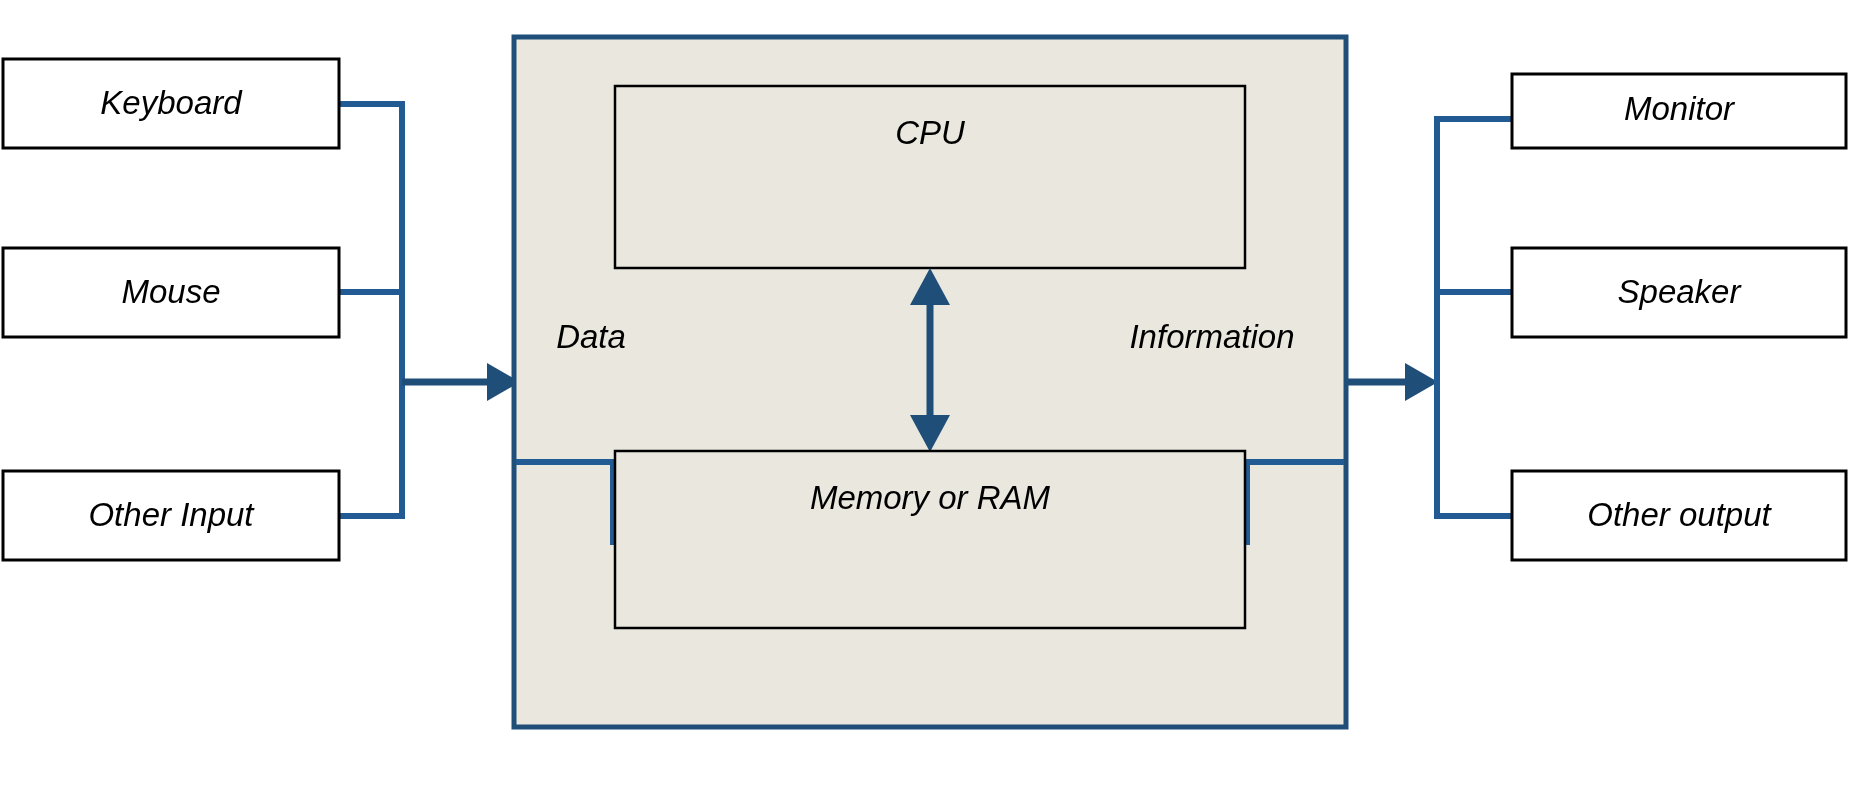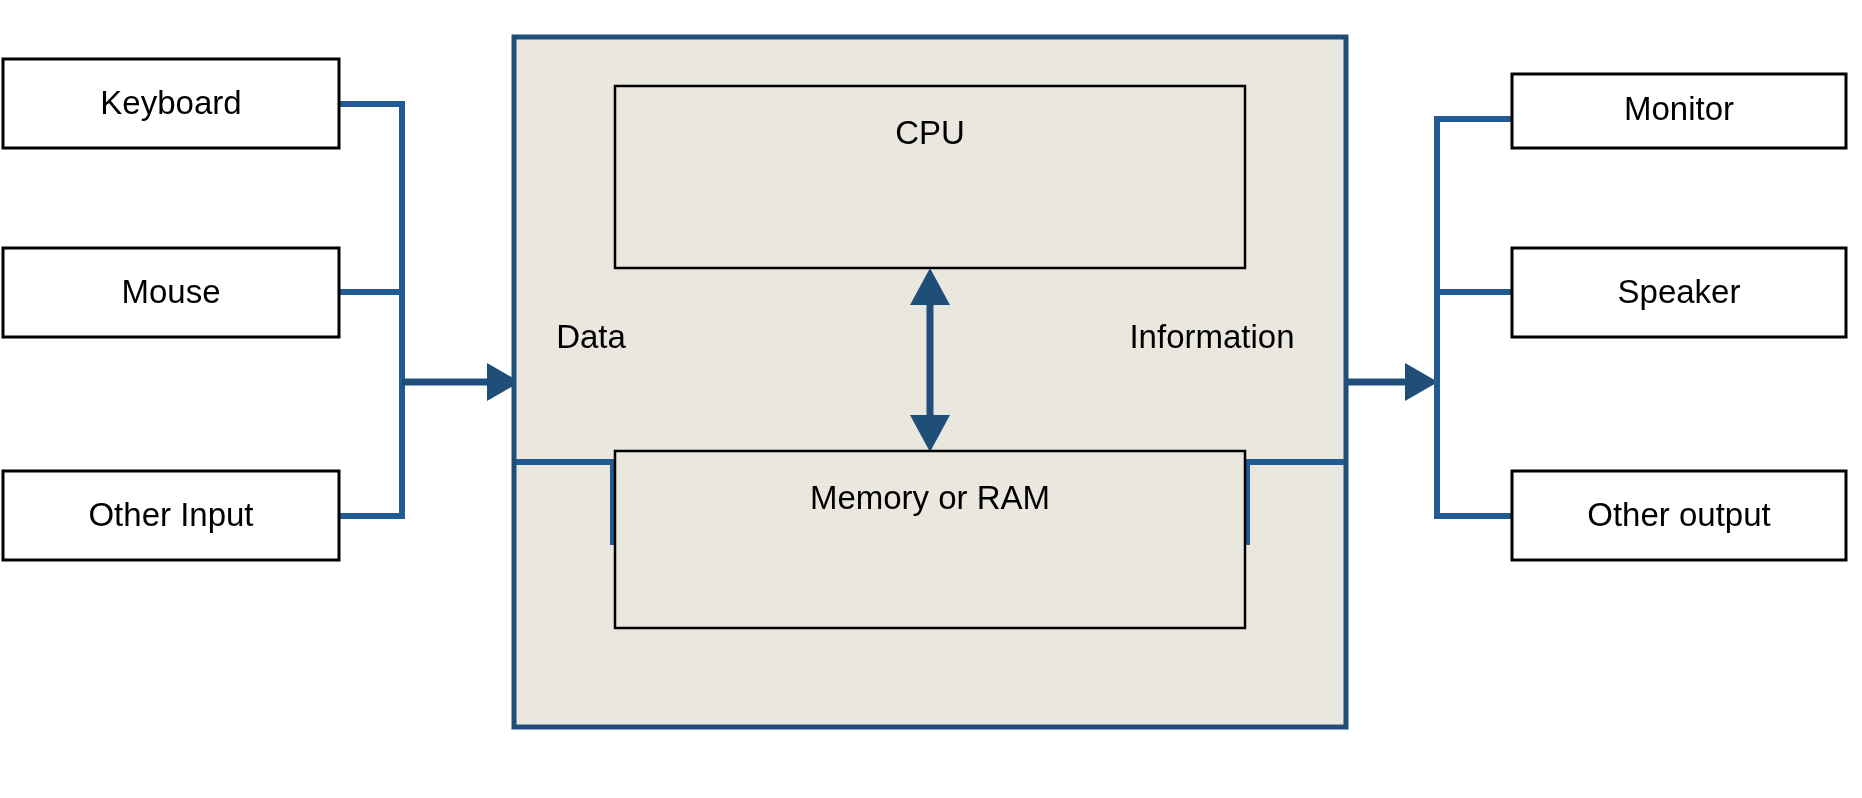--- a/index.html
+++ b/index.html
@@ -10,20 +10,21 @@
   body {
     width: 1862px;
     height: 798px;
     font-family: "Liberation Sans", sans-serif;
     overflow: hidden;
   }
   #diagram-root {
     position: relative;
     width: 1862px;
     height: 686px;
+    font-style: italic;
   }
   svg#diagram-svg {
     display: block;
     width: 1862px;
     height: 798px;
   }
   .io-box-rect {
     fill: #ffffff;
     stroke: #000000;
     stroke-width: 3;

